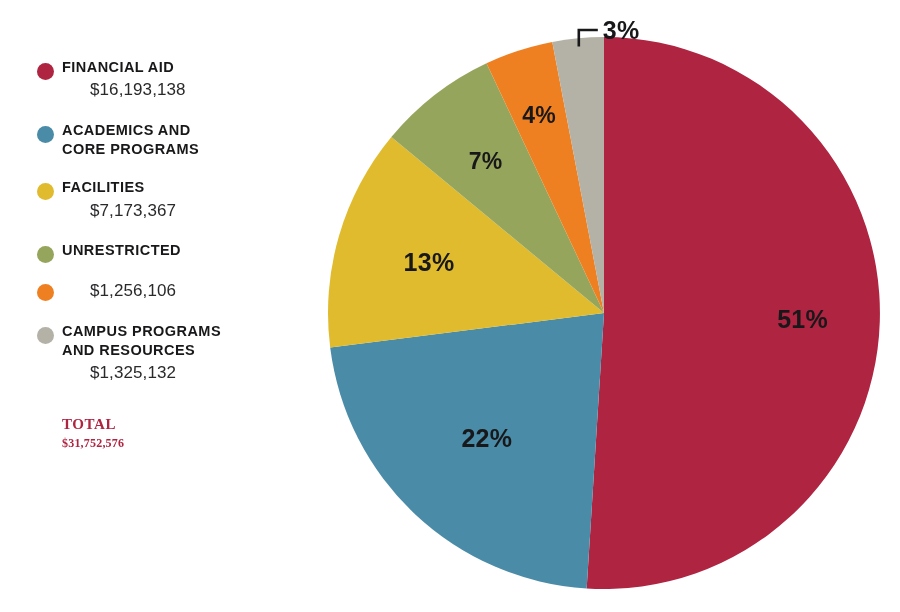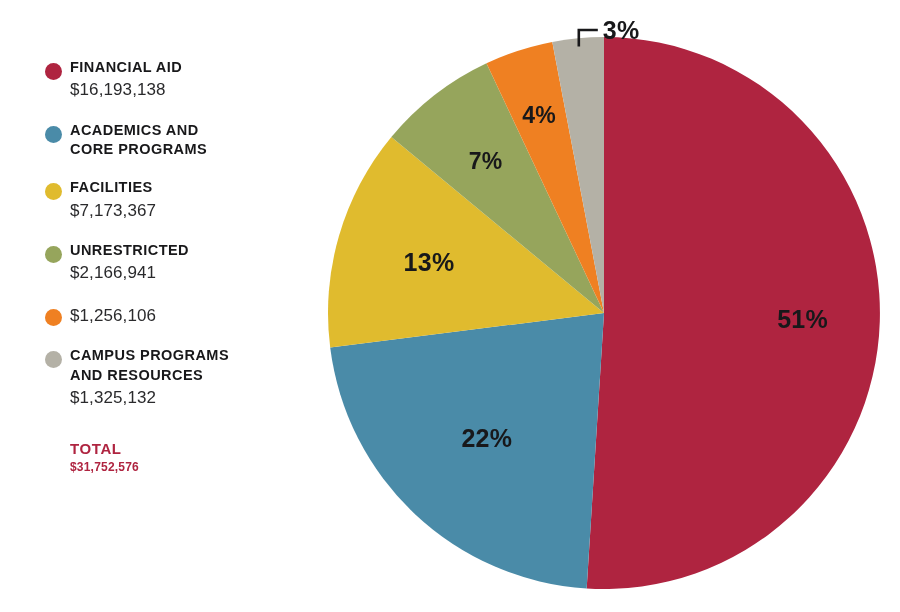--- a/index.html
+++ b/index.html
@@ -11,21 +11,21 @@
     height: 612px;
     background: #ffffff;
     font-family: "Liberation Sans", sans-serif;
     overflow: hidden;
     position: relative;
   }
 
   
   #legend {
     position: absolute;
-    left: 28px;
+    left: 20px;
     top: 58px;
     width: 270px;
   }
 
   .legend-item {
     position: relative;
     padding-left: 42px;
     margin-bottom: 19px;
   }
 
@@ -47,25 +47,27 @@
     text-transform: uppercase;
   }
 
   .legend-value {
     font-size: 17px;
     font-weight: normal;
     color: #2a2a2c;
     line-height: 1.38;
     margin-top: 1px;
     letter-spacing: 0.1px;
+    margin-left: 28px;
   }
 
   #legend-total {
     margin-top: 31px;
     padding-left: 42px;
+    font-family: Liberation Serif, serif;
   }
 
   .total-label {
     font-size: 15px;
     font-weight: bold;
     letter-spacing: 0.6px;
     color: #AF2440;
     text-transform: uppercase;
   }
 
@@ -127,21 +129,20 @@
 
   <div class="legend-item">
     <span class="legend-swatch" style="background: rgb(224, 187, 46);"></span>
     <div class="legend-label">FACILITIES</div>
     <div class="legend-value">$7,173,367</div>
   </div>
 
   <div class="legend-item">
     <span class="legend-swatch" style="background: rgb(150, 165, 92);"></span>
     <div class="legend-label">UNRESTRICTED</div>
-    <div class="legend-value">$2,166,941</div>
   </div>
 
   <div class="legend-item">
     <span class="legend-swatch" style="background: rgb(239, 128, 34);"></span>
     <div class="legend-value">$1,256,106</div>
   </div>
 
   <div class="legend-item">
     <span class="legend-swatch" style="background: rgb(180, 177, 166);"></span>
     <div class="legend-label">CAMPUS PROGRAMS<br>AND RESOURCES</div>

